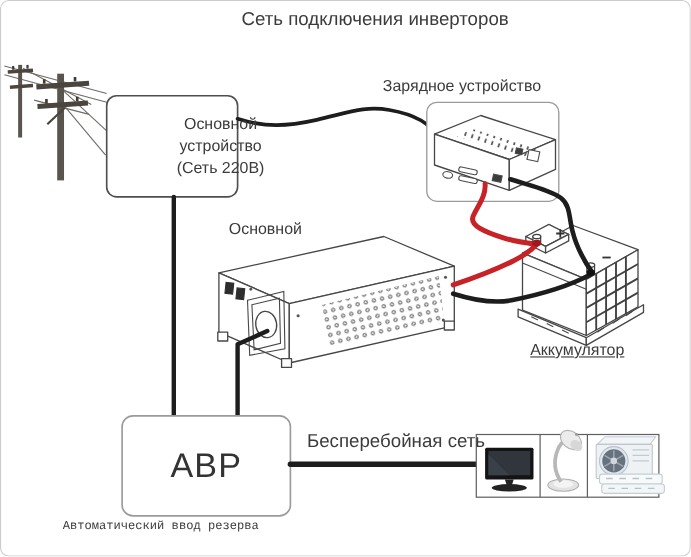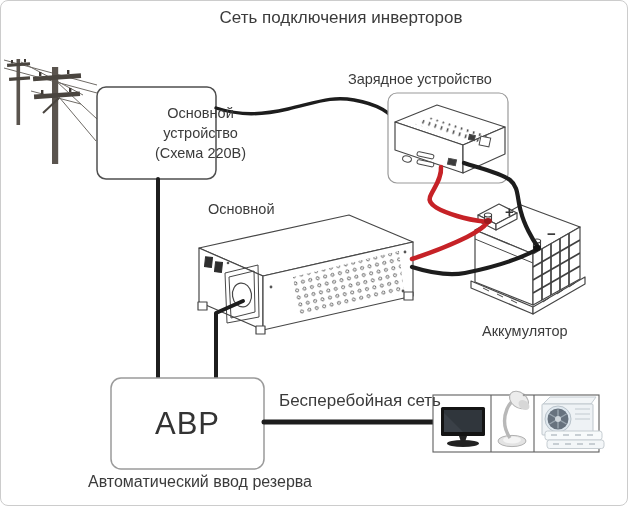--- a/index.html
+++ b/index.html
@@ -226,29 +226,29 @@
   </g>
 </svg>
 
 <div class="abs title">
   <div>Сеть подключения инверторов</div>
 </div>
 
 <div class="abs panel-text">
   <span>Основной</span>
   <span>устройство</span>
-  <span>(Схема 220В)</span>
+  <span>(Сеть 220В)</span>
 </div>
 
 <div class="lbl" style="left:347px;top:70px;width:200px;">Зарядное устройство</div>
 
 <div class="lbl" style="left:207px;top:200px;width:100px;">Основной</div>
 
-<div class="lbl" style="left:481px;top:322px;width:110px;">Аккумулятор</div>
+<div class="lbl" style="left:481px;top:310px;width:110px;text-decoration:underline;">Аккумулятор</div>
 
 <div class="abs avr-text">АВР</div>
 
-<div class="lbl" style="left:87px;top:472px;width:232px;font-size:16px;">Автоматический ввод резерва</div>
+<div class="lbl" style="left:56px;top:472px;width:232px;font-size:11px;font-family:Liberation Mono, monospace;">Автоматический ввод резерва</div>
 
 <div class="lbl" style="left:278px;top:390px;width:150px;font-size:17px;">Бесперебойная сеть</div>
 
 
 </div>
 
 </body></html>

